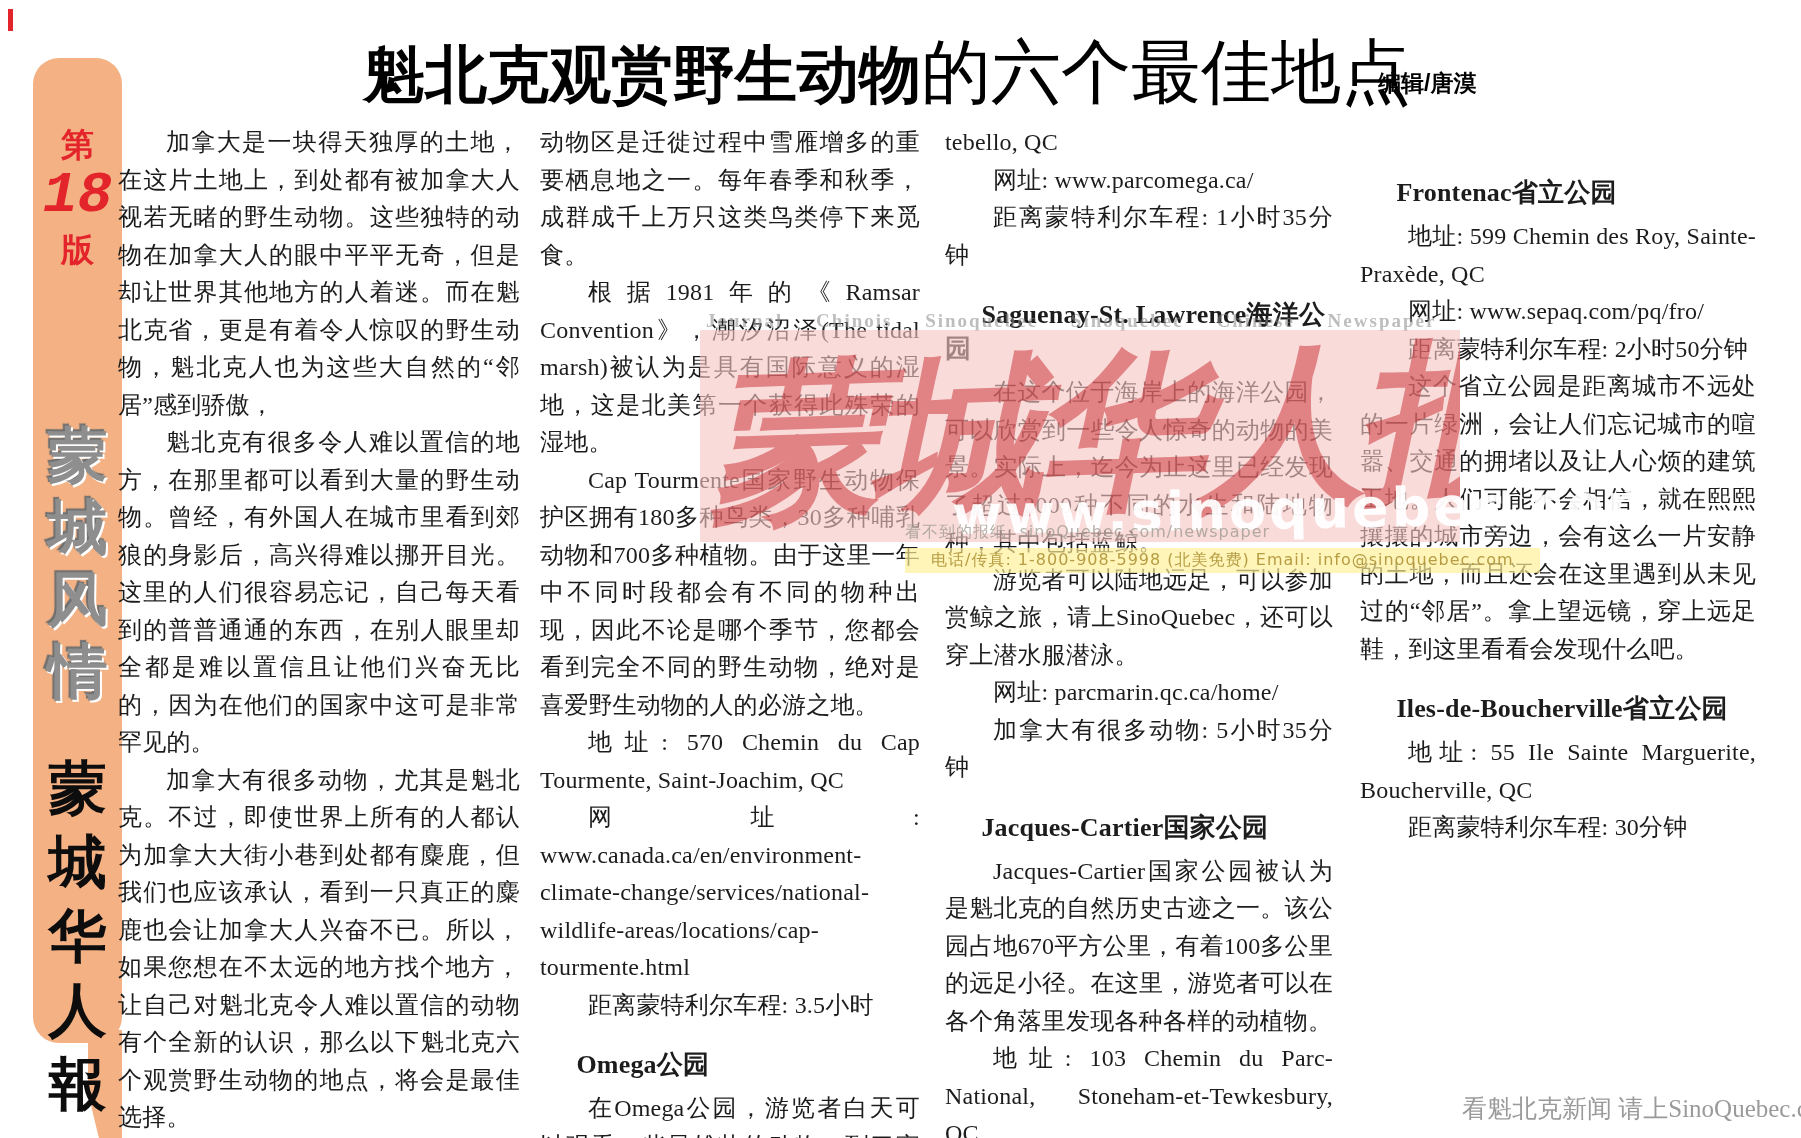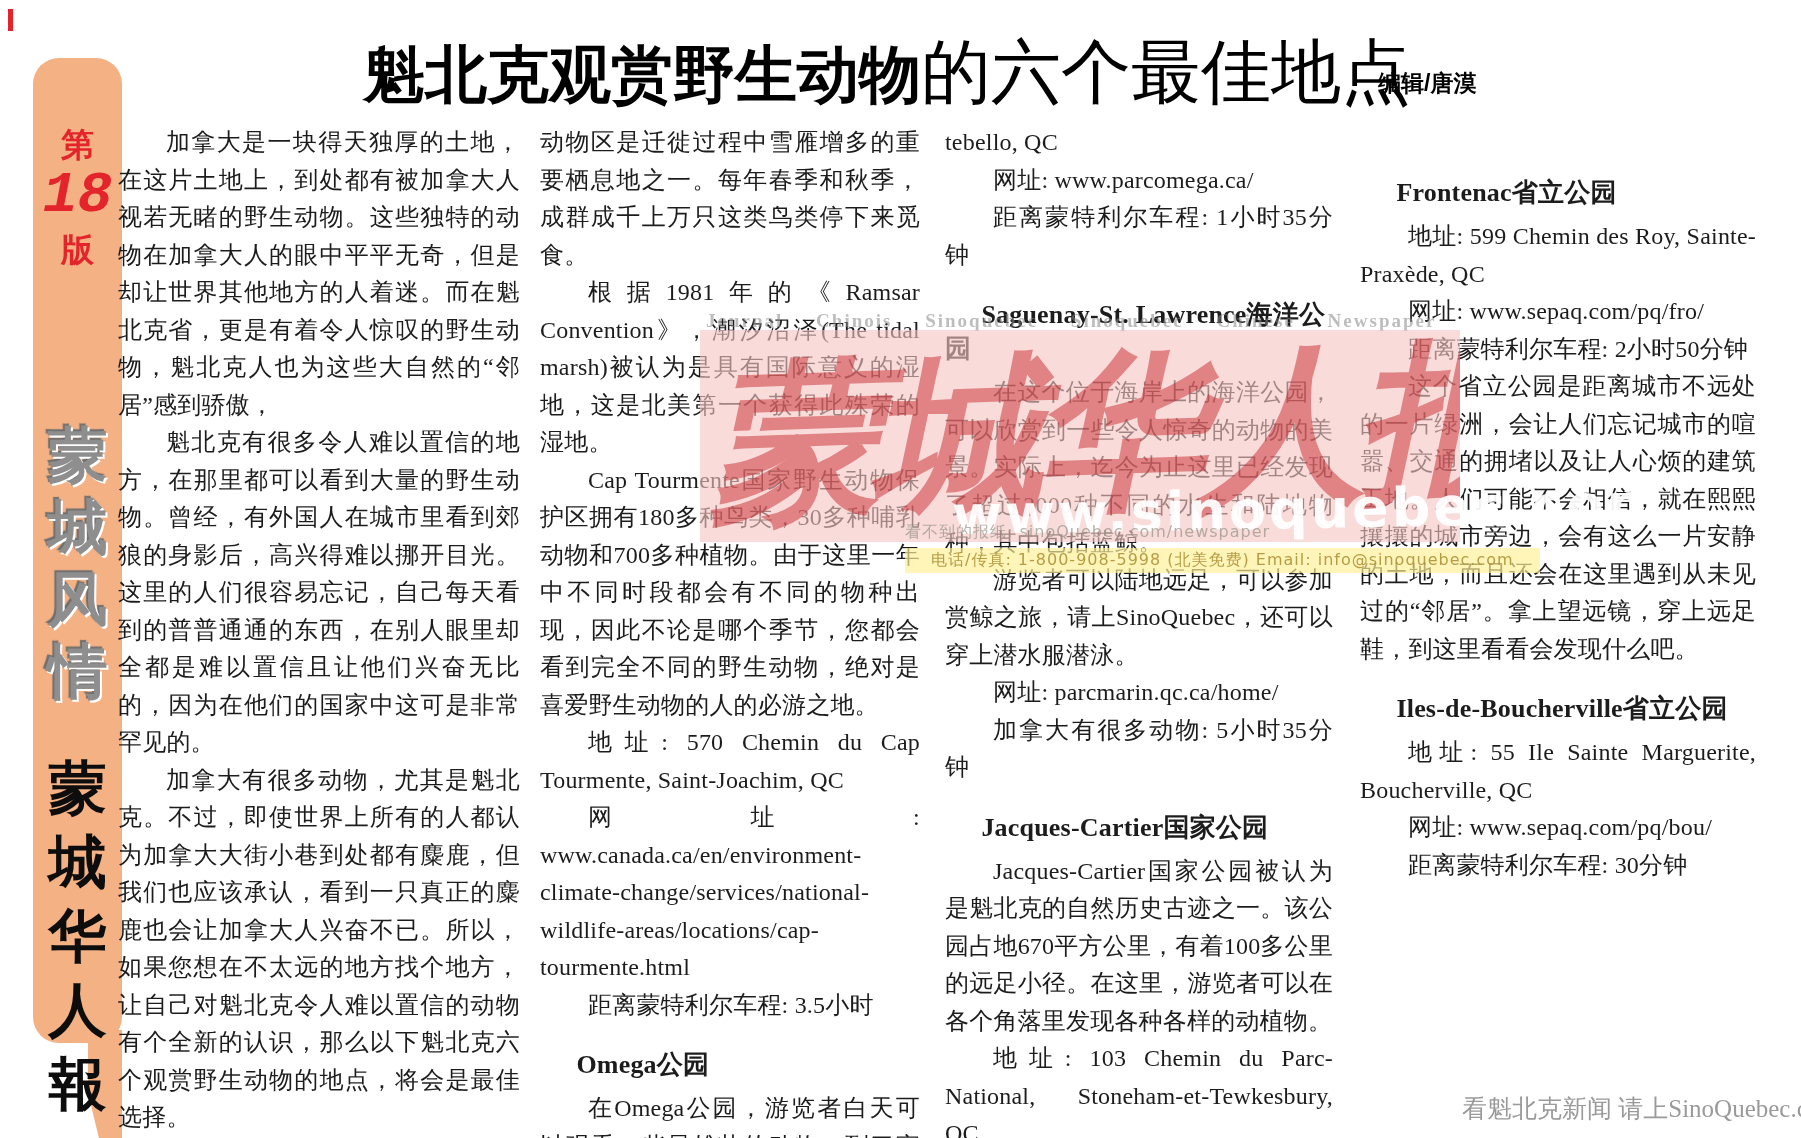--- a/index.html
+++ b/index.html
@@ -133,21 +133,20 @@
       <div class="blk p">地址: 103 Chemin du Parc-National, Stoneham-et-Tewkesbury, QC</div>
     </div>
   <div id="col4" class="col">
       <div class="blk h">Frontenac省立公园</div>
       <div class="blk p">地址: 599 Chemin des Roy, Sainte-Praxède, QC</div>
       <div class="blk p">网址: www.sepaq.com/pq/fro/</div>
       <div class="blk p">距离蒙特利尔车程: 2小时50分钟</div>
       <div class="blk p">这个省立公园是距离城市不远处的一片绿洲，会让人们忘记城市的喧嚣、交通的拥堵以及让人心烦的建筑工地。人们可能不会相信，就在熙熙攘攘的城市旁边，会有这么一片安静的土地，而且还会在这里遇到从未见过的“邻居”。拿上望远镜，穿上远足鞋，到这里看看会发现什么吧。</div>
       <div class="blk h">Iles-de-Boucherville省立公园</div>
       <div class="blk p">地址: 55 Ile Sainte Marguerite, Boucherville, QC</div>
-      <div class="blk p">网址: www.sepaq.com/pq/bou/</div>
       <div class="blk p">距离蒙特利尔车程: 30分钟</div>
     </div>
 
   <div id="wm-journal" class="wm">Journal Chinois Sinoquebec Sinoquebec Chinese Newspaper</div>
   <div id="wm-band" class="wm">
     <div id="wm-script">蒙城华人报</div>
   </div>
   <div id="wm-url" class="wm">www.sinoquebec.com</div>
   <div id="wm-info1" class="wm">看不到的报纸: sinoQuebec.com/newspaper</div>
   <div id="wm-info2" class="wm">电话/传真: 1-800-908-5998 (北美免费)  Email: info@sinoquebec.com</div>

